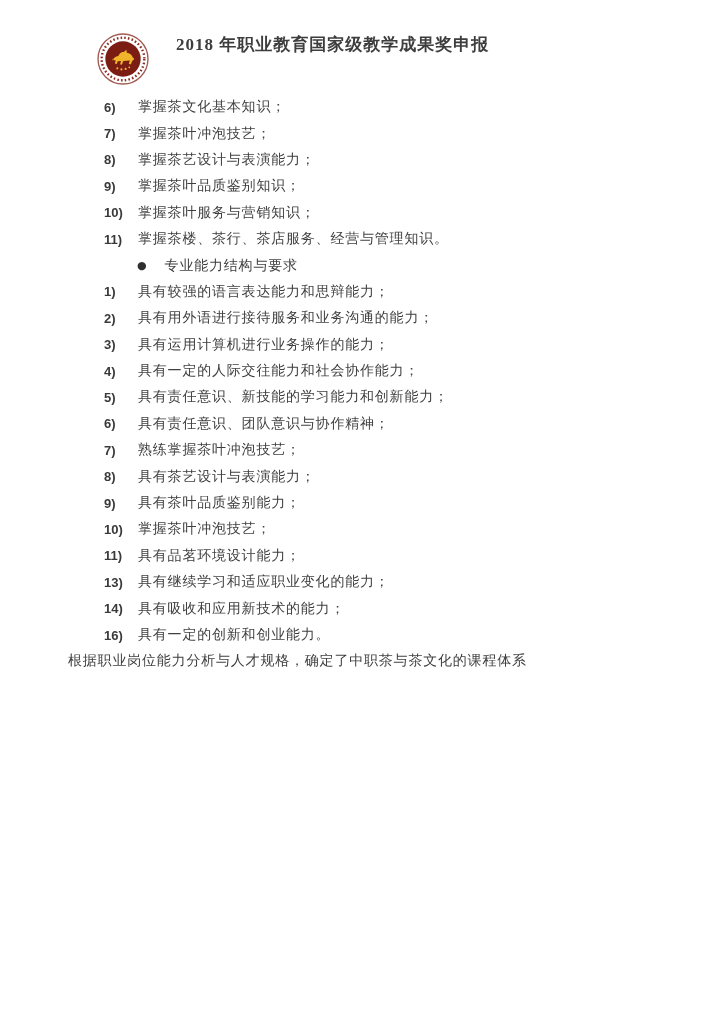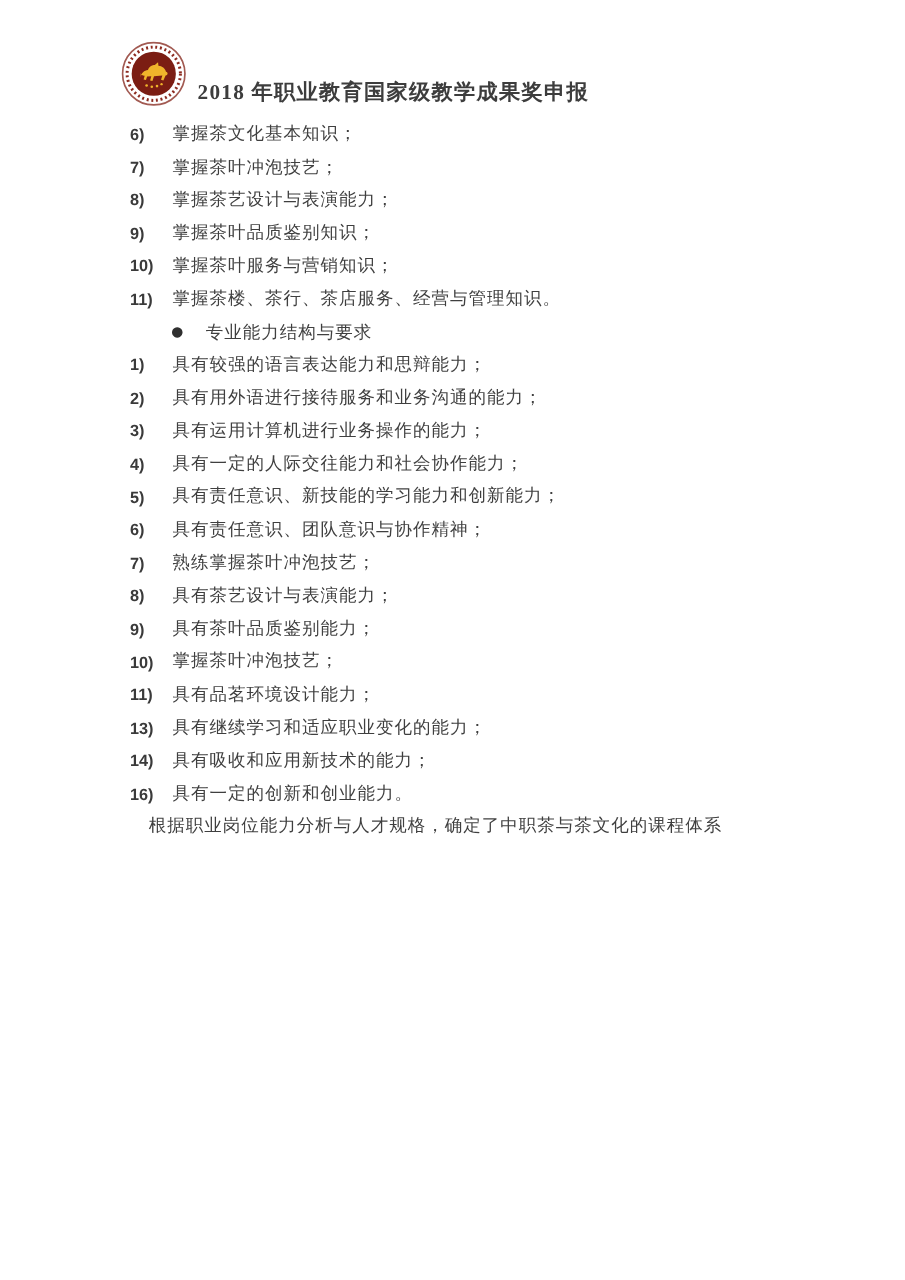--- a/index.html
+++ b/index.html
@@ -14,22 +14,22 @@
     height: 1024px;
     background: #ffffff;
     overflow: hidden;
   }
   
   .header {
     position: absolute;
     top: 33px;
     left: 97px;
     display: flex;
-    align-items: flex-end;
-    gap: 9px;
+    align-items: flex-start;
+    gap: 27px;
   }
   .logo {
     width: 52px;
     height: 52px;
     display: inline-block;
     flex: 0 0 auto;
   }
   .logo svg { display: block; }
   .title {
     font-size: 17px;
@@ -69,21 +69,21 @@
     padding-left: 137px;
   }
   .bullet {
     font-family: "DejaVu Sans", sans-serif;
     font-size: 11px;
     color: #2f2f2f;
     margin-right: 18px;
     line-height: 1;
   }
   .para {
-    padding-left: 119px;
+    padding-left: 68px;
     letter-spacing: 0.8px;
   }
   
   .footer {
     position: absolute;
     top: 1030px;
     left: 0;
     right: 0;
     text-align: left;
   }

